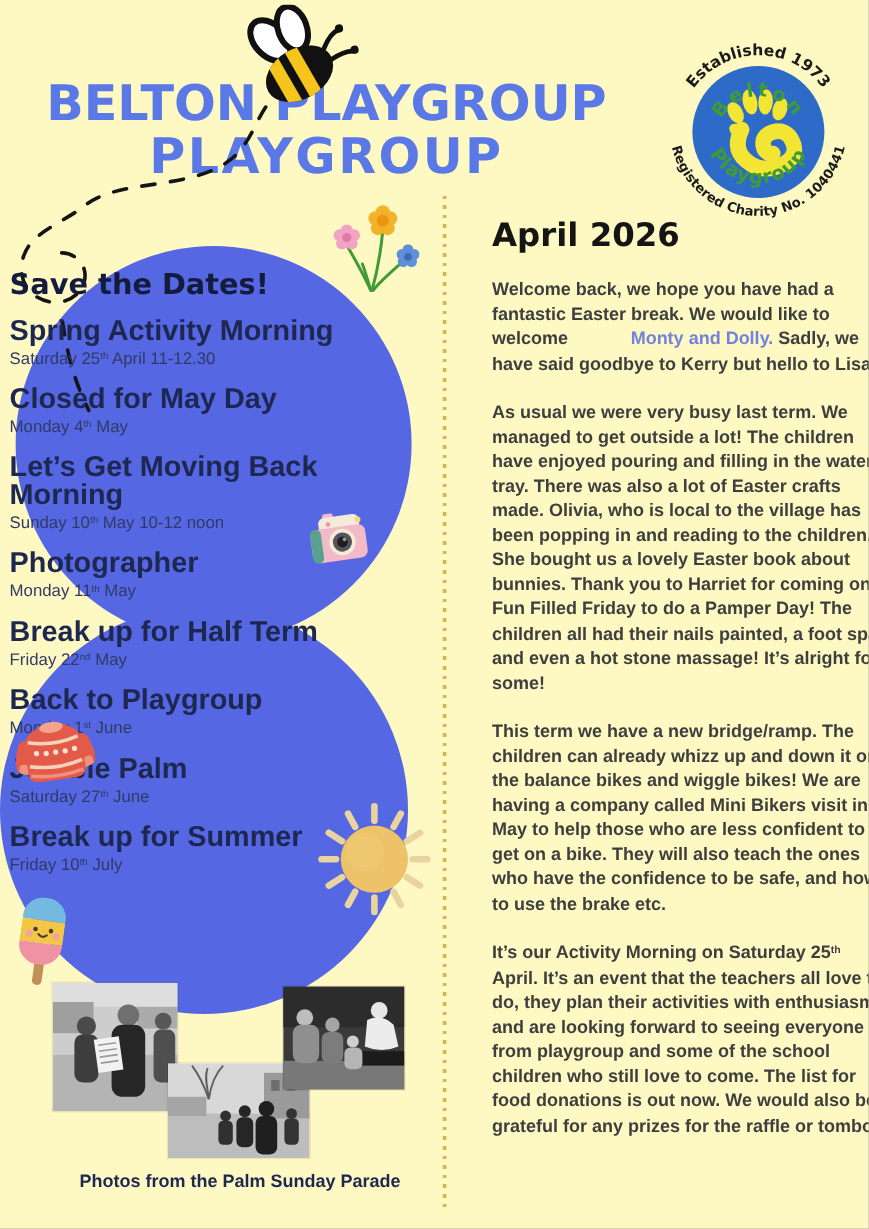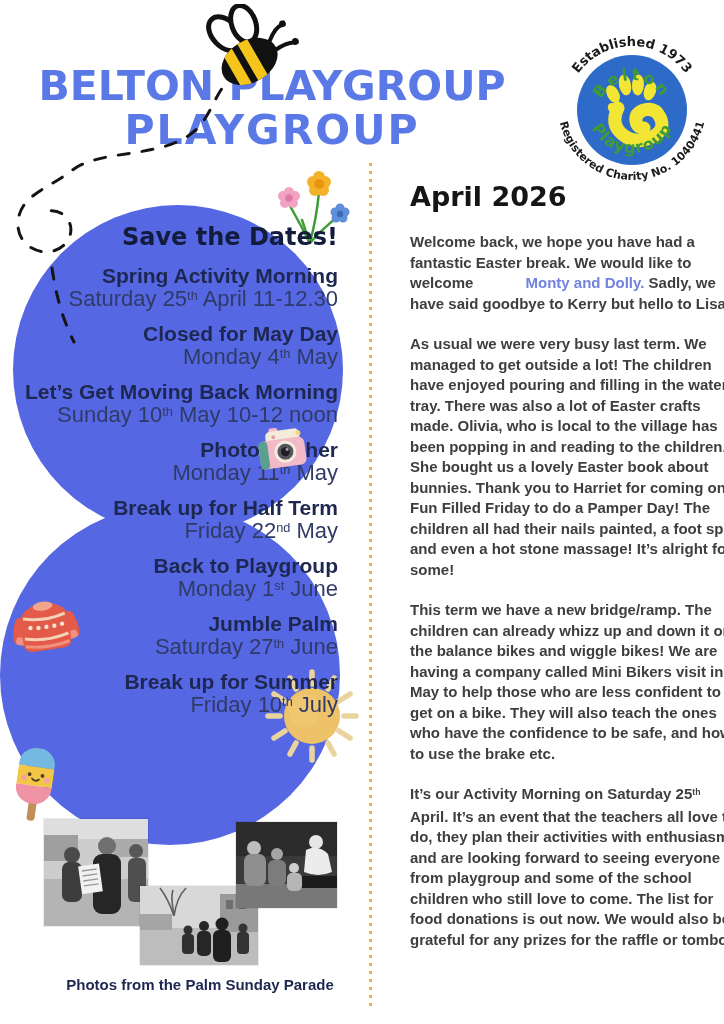--- a/index.html
+++ b/index.html
@@ -2,46 +2,46 @@
 <html style="--title-blue: #5b79e6; --panel-blue: #5567e3; --navy-text: #1d2750; --date-text: #2f3a66; --body-text: #3e3e3e; --accent-blue: #7282de; --divider-gold: #dcb44f; --logo-blue: #2e6bc8; --logo-yellow: #f2e534; --logo-green: #3f9c35;"><head>
 <meta charset="utf-8">
 <style>
   :root{
     --title-blue:#5b79e6; --panel-blue:#5567e3; --navy-text:#1d2750;
     --date-text:#2f3a66; --body-text:#3e3e3e; --accent-blue:#7282de;
     --divider-gold:#dcb44f;
   }
   *{box-sizing:border-box;}
   body{margin:0;background:#888;font-family:"Liberation Sans",sans-serif;}
-  .page{position:relative;width:724px;height:1024px;background:#ffffff;overflow:hidden;margin:0 auto;}
+  .page{position:relative;width:724px;height:1024px;background:#fef9c3;overflow:hidden;margin:0 auto;}
 
   
   .title{position:absolute;left:12px;top:64px;width:520px;text-align:center;z-index:2;
     color:var(--title-blue);font-family:"DejaVu Sans",sans-serif;font-weight:bold;}
   .title .l1{font-size:41px;line-height:44px;letter-spacing:0px;}
   .title .l2{font-size:41px;line-height:44px;letter-spacing:2px;}
   .bee{position:absolute;left:186px;top:4px;z-index:3;}
   .trail{position:absolute;left:0;top:30px;z-index:3;pointer-events:none;}
   .logo{position:absolute;left:550px;top:24px;z-index:2;}
   .logo-arc-black{font-family:"DejaVu Sans",sans-serif;font-weight:bold;fill:#1a1a1a;}
   .logo-arc-green{font-family:"DejaVu Sans",sans-serif;font-weight:bold;fill:#3f9c35;}
 
   
   .circle1{position:absolute;left:13px;top:205px;width:330px;height:330px;border-radius:50%;
     background:var(--panel-blue);z-index:0;}
   .circle2{position:absolute;left:0px;top:505px;width:340px;height:340px;border-radius:50%;
     background:var(--panel-blue);z-index:0;}
 
-  .dates{position:absolute;left:8px;top:222px;width:330px;text-align:right;z-index:3;}
+  .dates{position:absolute;left:8px;top:222px;width:330px;text-align:left;z-index:3;}
   .dates h2{margin:0 0 12px;font-size:24px;line-height:30px;color:#131c3d;
     font-family:"DejaVu Sans",sans-serif;font-weight:bold;}
   .event{margin-bottom:9px;}
   .event.gap-before{margin-top:2px;}
-  .ev-title{font-weight:bold;font-size:21px;line-height:23px;color:var(--navy-text);}
-  .ev-date{font-weight:normal;font-size:22px;line-height:23px;color:var(--date-text);}
+  .ev-title{font-weight:bold;font-size:24px;line-height:23px;color:var(--navy-text);}
+  .ev-date{font-weight:normal;font-size:14px;line-height:23px;color:var(--date-text);}
   .ev-date sup,.para sup{font-size:0.58em;vertical-align:baseline;position:relative;top:-0.5em;}
 
   
   .flowers{position:absolute;left:272px;top:168px;z-index:2;}
   .camera{position:absolute;left:255px;top:423px;z-index:3;transform:rotate(-8deg);}
   .jumper{position:absolute;left:12px;top:594px;z-index:3;transform:rotate(-8deg);}
   .sun{position:absolute;left:262px;top:666px;z-index:2;}
   .lolly{position:absolute;left:6px;top:746px;z-index:3;transform:rotate(8deg);}
 
   

